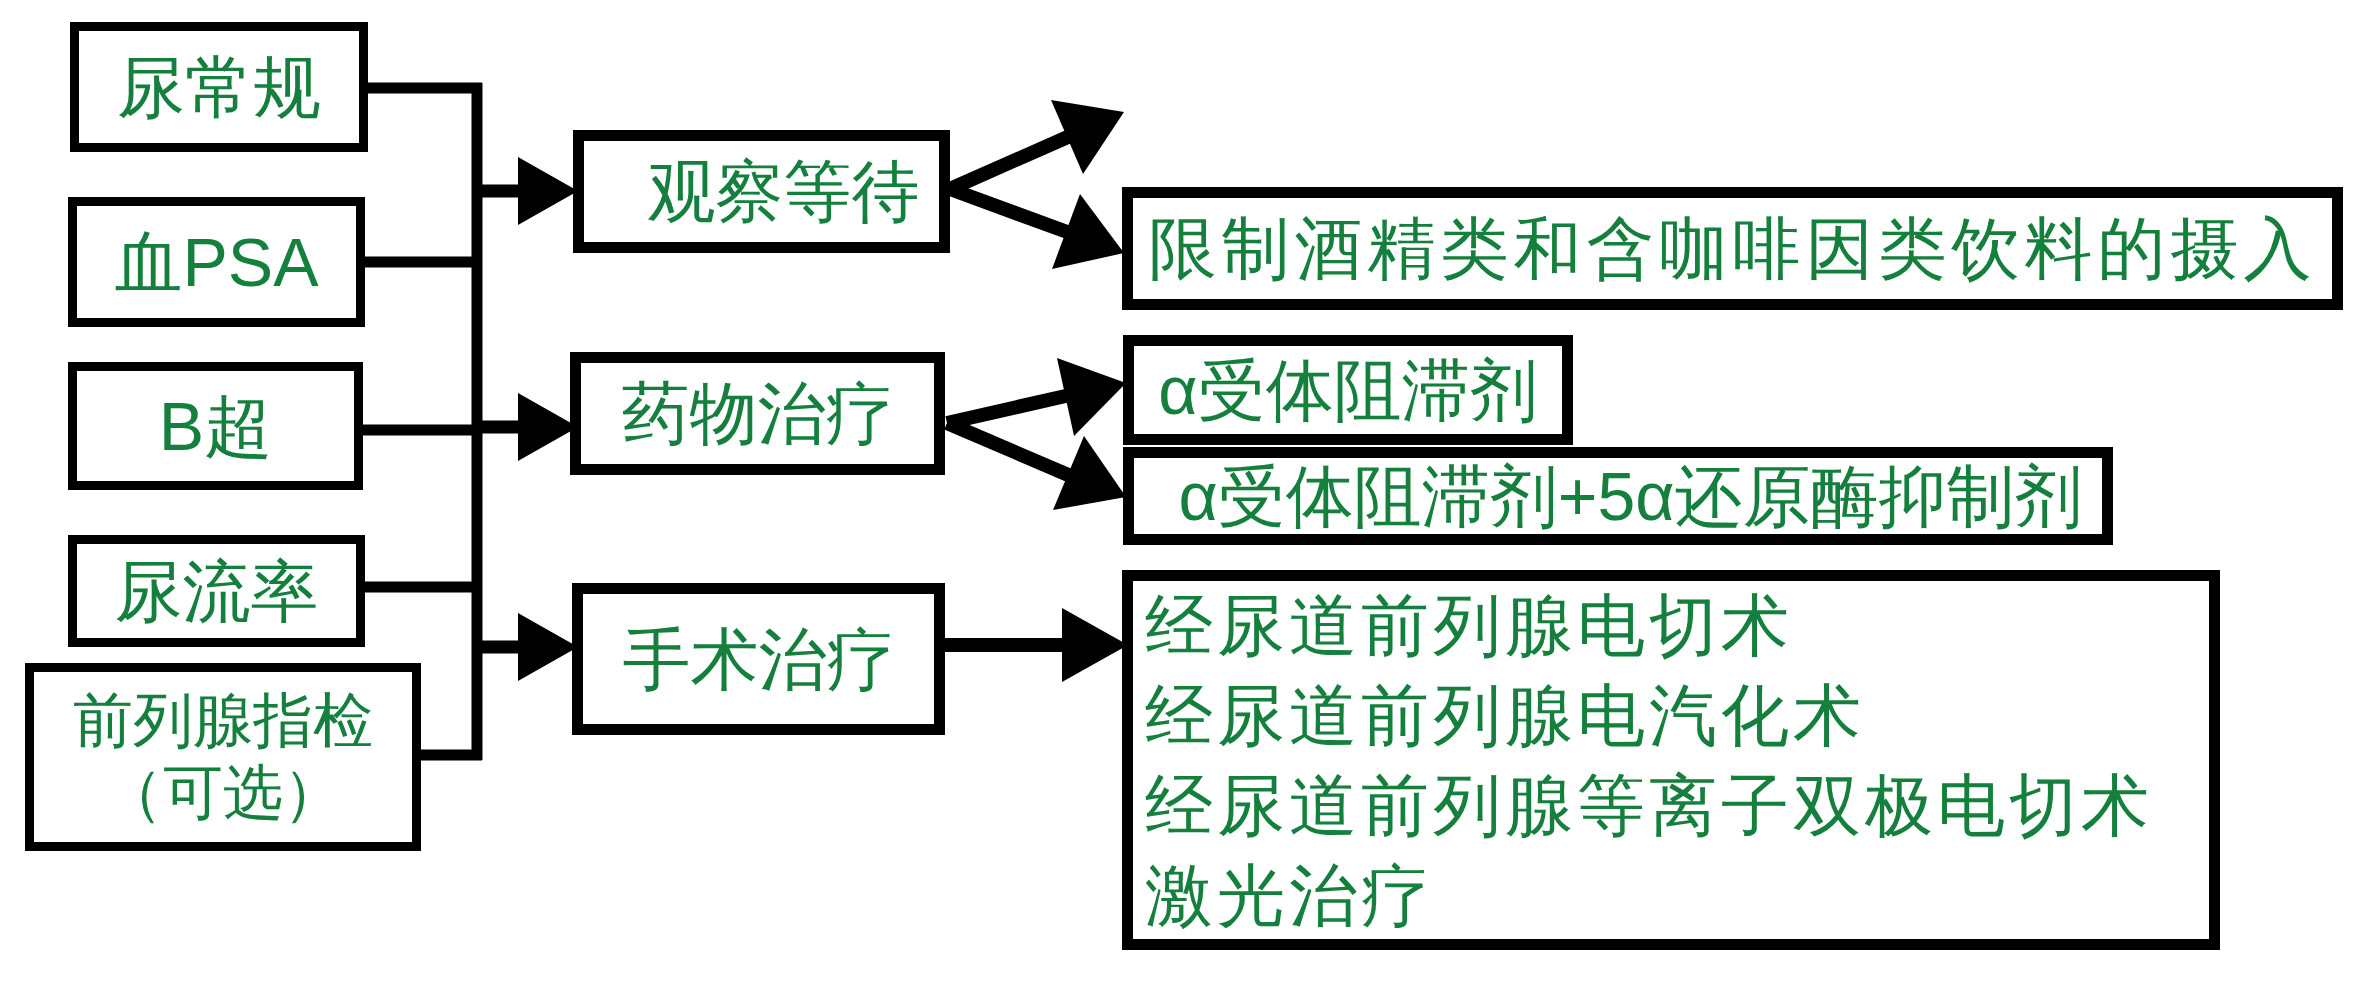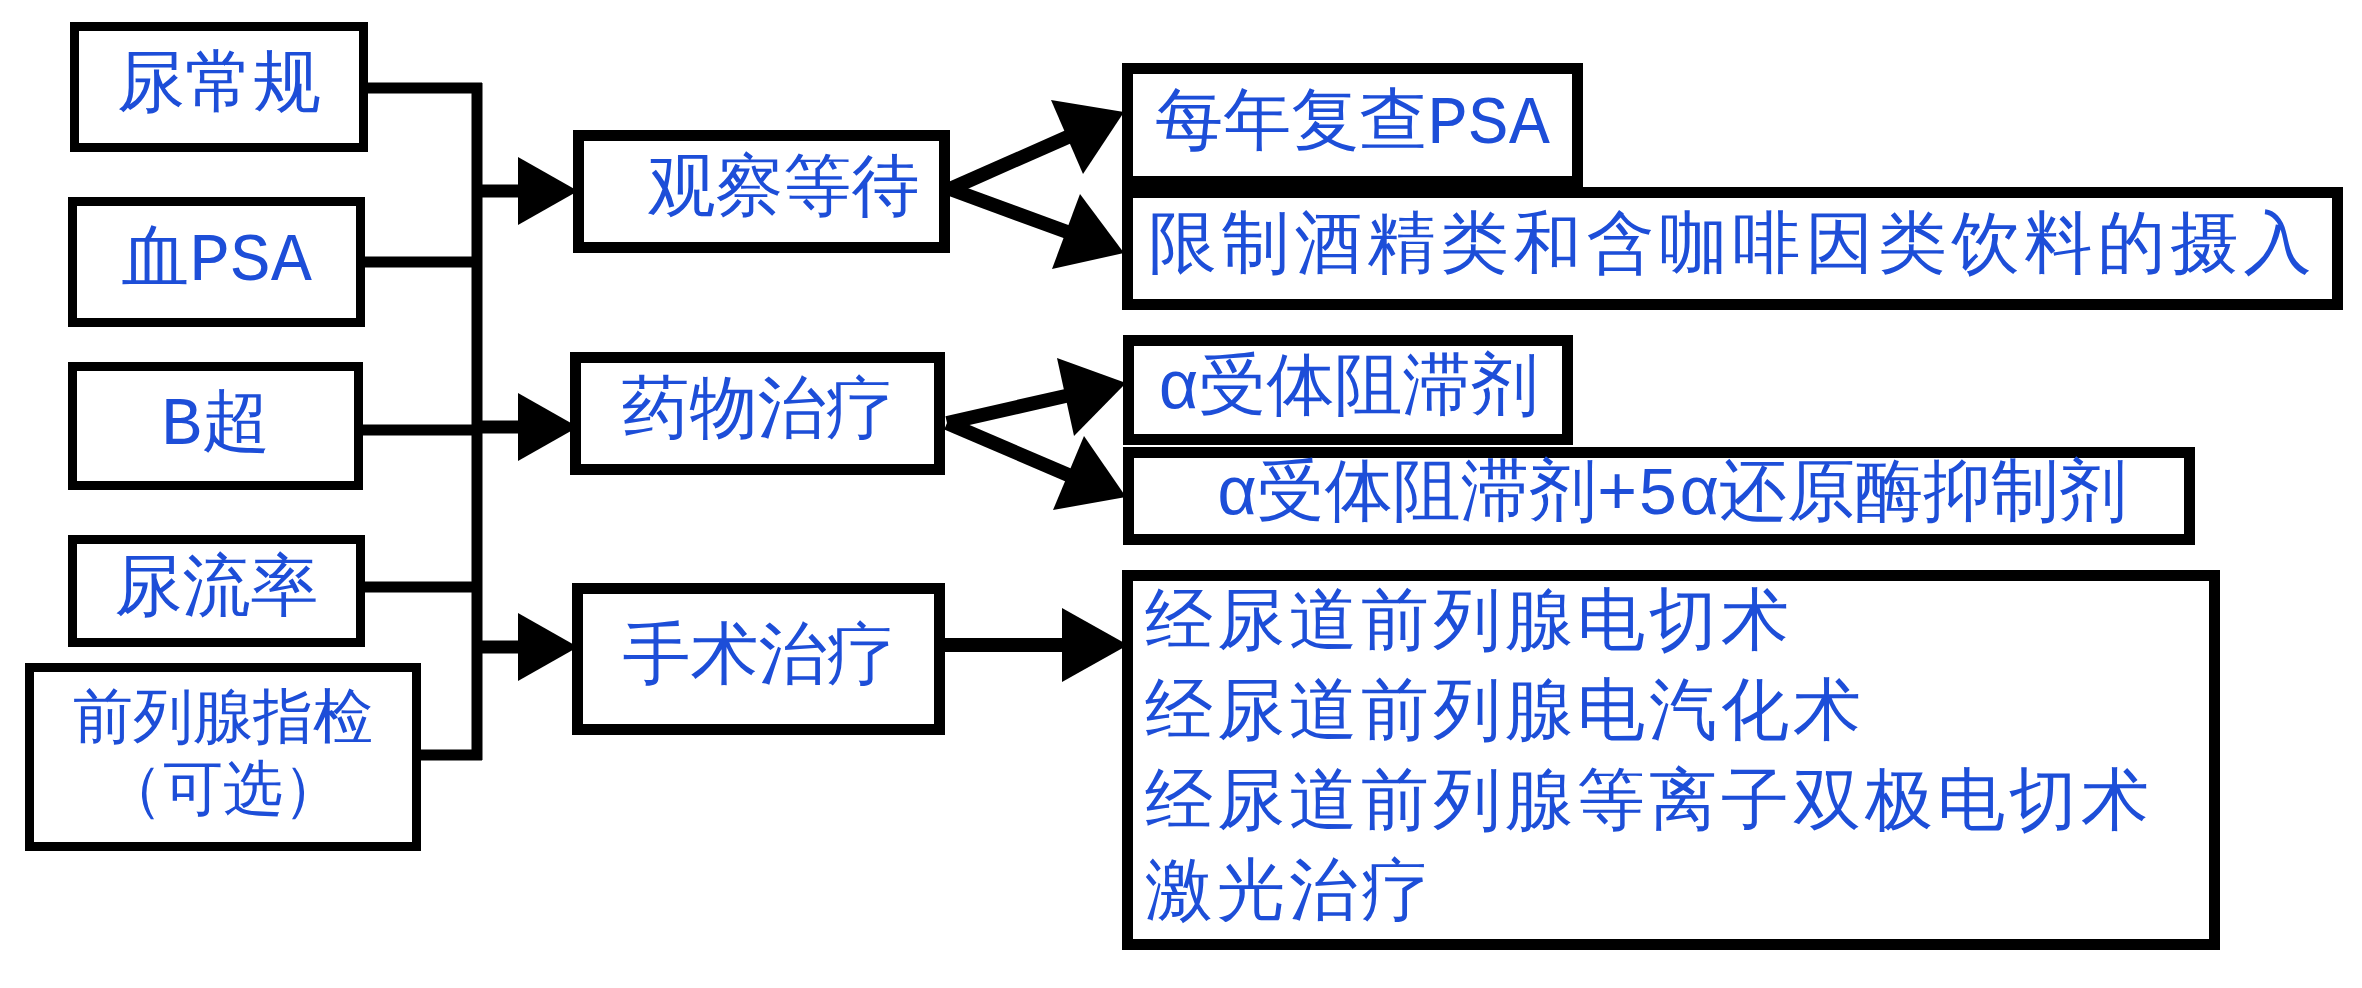--- a/index.html
+++ b/index.html
@@ -5,22 +5,22 @@
   html, body {
     margin: 0;
     padding: 0;
     background: #ffffff;
   }
   #canvas {
     position: relative;
     width: 2362px;
     height: 988px;
     background: #ffffff;
-    font-family: Liberation Mono, monospace;
-    color: #1d4ed8;
+    font-family: Liberation Sans, sans-serif;
+    color: #15803d;
     overflow: hidden;
   }
   #edges {
     position: absolute;
     left: 0; top: 0;
     width: 2362px;
     height: 988px;
     pointer-events: none;
   }
   .box {
@@ -107,30 +107,27 @@
   <div class="box thick" style="left:573px; top:130px; width:377px; height:123px;padding-left:44px;">
     <span>观察等待</span>
   </div>
   <div class="box thick" style="left:570px; top:352px; width:375px; height:123px;">
     <span>药物治疗</span>
   </div>
   <div class="box thick" style="left:572px; top:583px; width:373px; height:152px;">
     <span>手术治疗</span>
   </div>
 
-  <div class="box thick" style="left:1122px; top:63px; width:461px; height:124px;">
-    <span>每年复查PSA</span>
-  </div>
   <div class="box thick ls" style="left:1122px; top:187px; width:1221px; height:123px;">
     <span>限制酒精类和含咖啡因类饮料的摄入</span>
   </div>
   <div class="box thick" style="left:1123px; top:335px; width:450px; height:110px;">
     <span>α受体阻滞剂</span>
   </div>
-  <div class="box thick" style="left:1123px; top:447px; width:1072px; height:98px;padding-left:25px;">
+  <div class="box thick" style="left:1123px; top:447px; width:990px; height:98px;padding-left:25px;">
     <span>α受体阻滞剂+5α还原酶抑制剂</span>
   </div>
   <div class="box thick bigbox" style="left:1122px; top:570px; width:1098px; height:380px;">
     <div class="optline">经尿道前列腺电切术</div>
     <div class="optline">经尿道前列腺电汽化术</div>
     <div class="optline">经尿道前列腺等离子双极电切术</div>
     <div class="optline">激光治疗</div>
   </div>
 
 </div>

